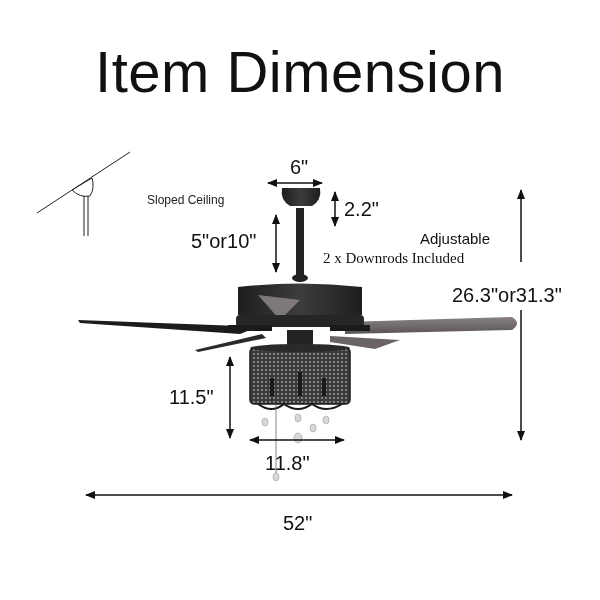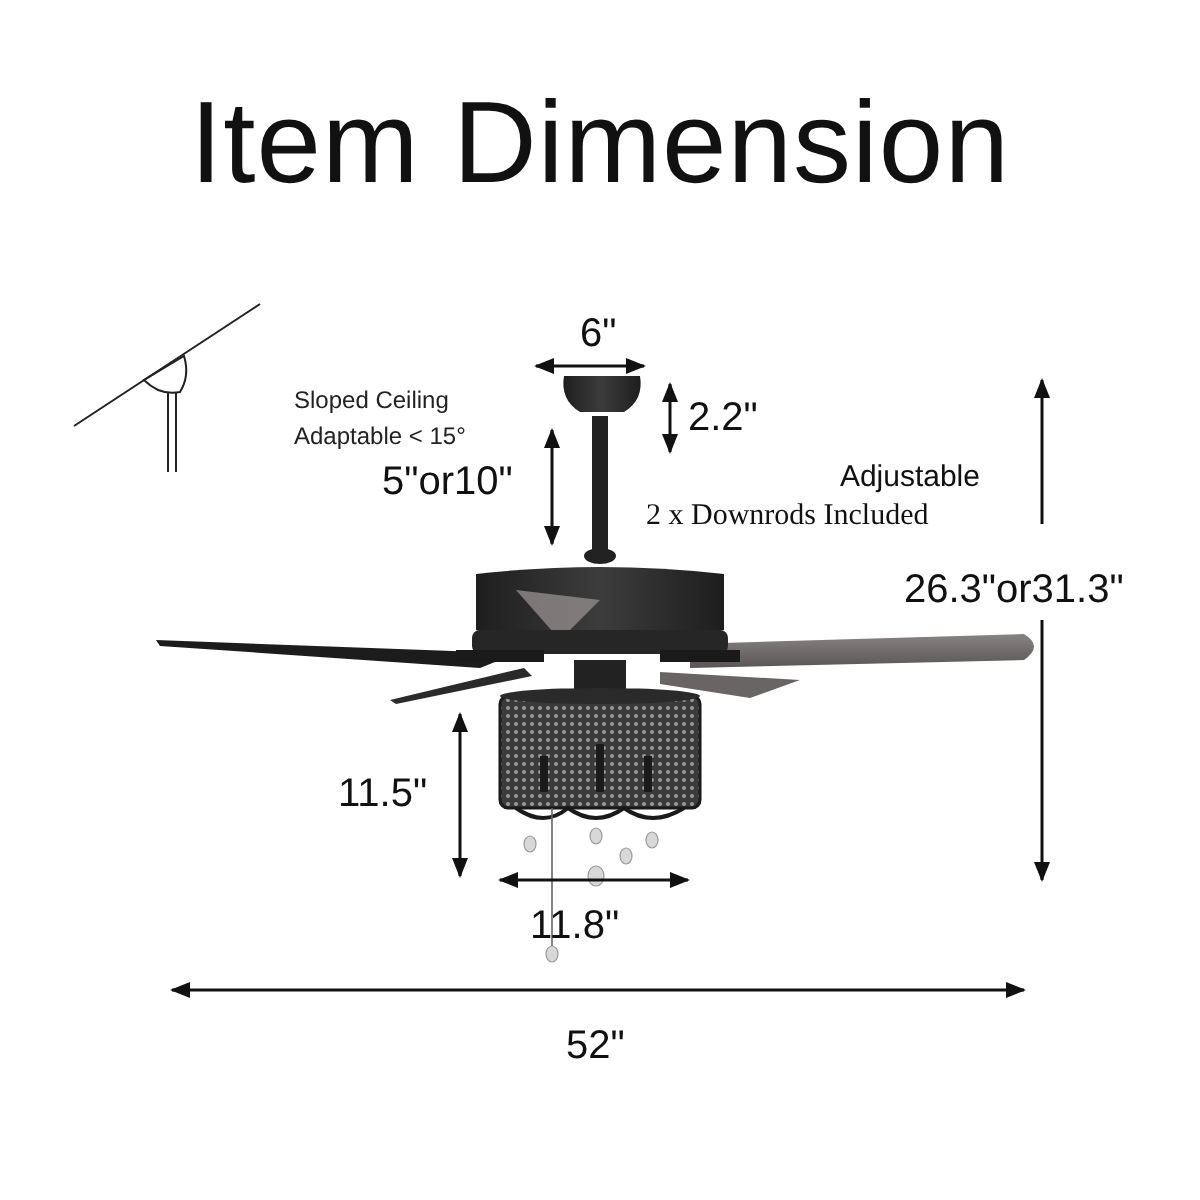--- a/index.html
+++ b/index.html
@@ -89,21 +89,20 @@
   <line x1="276" y1="215" x2="276" y2="272" stroke="#111" stroke-width="1.5" marker-start="url(#ah)" marker-end="url(#ah)"></line>
   <line x1="521" y1="190" x2="521" y2="262" stroke="#111" stroke-width="1.5" marker-start="url(#ah)"></line>
   <line x1="521" y1="310" x2="521" y2="440" stroke="#111" stroke-width="1.5" marker-end="url(#ah)"></line>
   <line x1="230" y1="357" x2="230" y2="438" stroke="#111" stroke-width="1.5" marker-start="url(#ah)" marker-end="url(#ah)"></line>
   <line x1="250" y1="440" x2="344" y2="440" stroke="#111" stroke-width="1.5" marker-start="url(#ah)" marker-end="url(#ah)"></line>
   <line x1="86" y1="495" x2="512" y2="495" stroke="#111" stroke-width="1.5" marker-start="url(#ah)" marker-end="url(#ah)"></line>
 </svg>
 
 <div class="lbl small" style="left:114px; top:191px;margin-left:33px;">
   <div>Sloped Ceiling</div>
-  <div>Adaptable &lt; 15°</div>
 </div>
 
 <div class="lbl big" style="left:290px; top:156px;">6"</div>
 <div class="lbl big" style="left:344px; top:198px;">2.2"</div>
 <div class="lbl big" style="left:191px; top:230px;">5"or10"</div>
 
 <div class="lbl med" style="right:110px; top:228px; text-align:right;margin-left:44px;">
   <div style="line-height:22px;">Adjustable</div>
 </div>
 <div class="lbl med" style="left:323px; top:250px;font-family:Liberation Serif, serif;">2 x Downrods Included</div>

